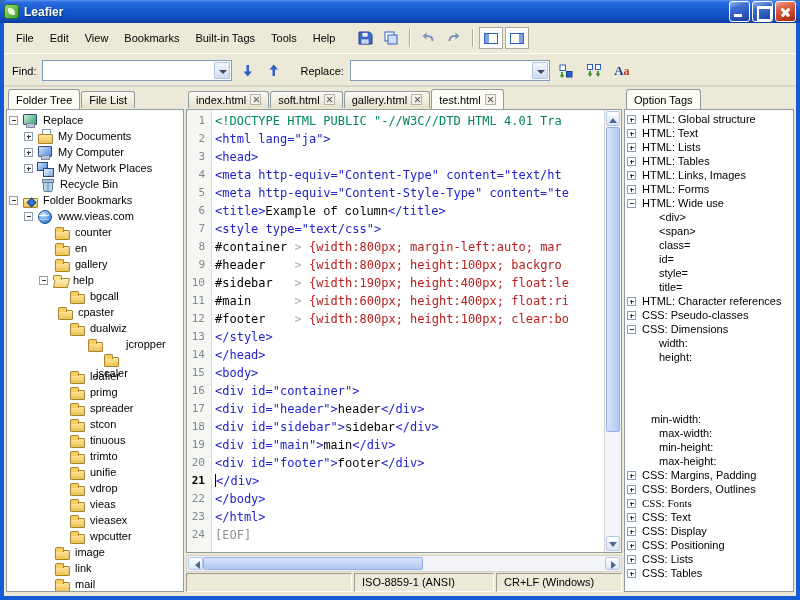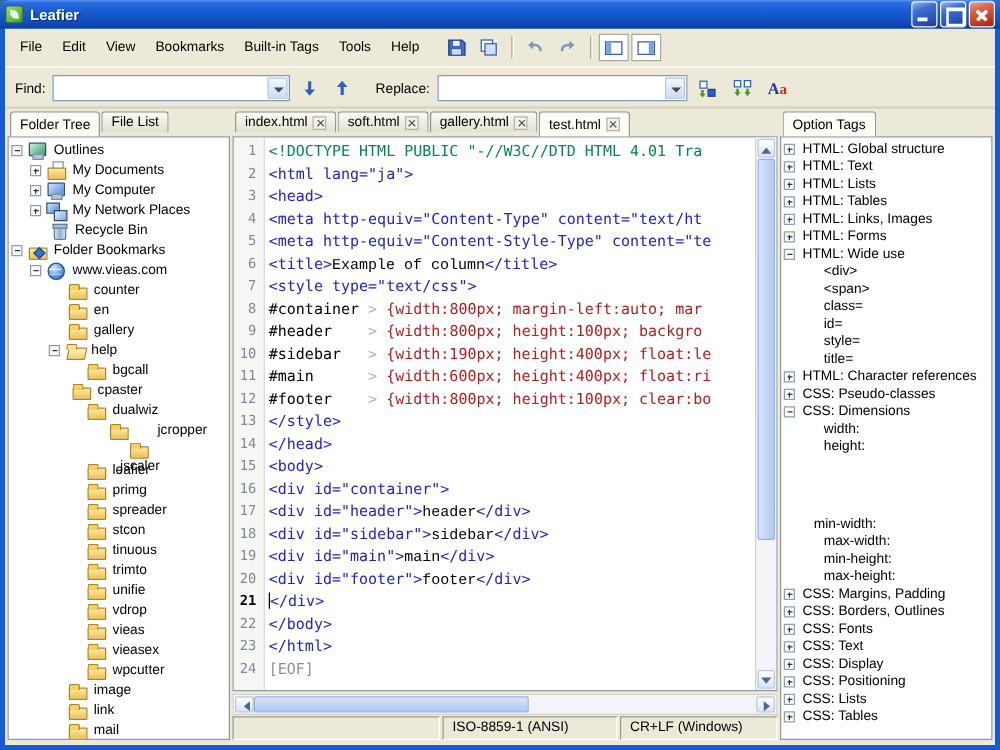--- a/index.html
+++ b/index.html
@@ -55,21 +55,21 @@
   .dbtn { position:absolute; right:1px; top:1px; bottom:1px; width:16px;
     background:linear-gradient(180deg,#f4f8fe,#cfdcf3); border:1px solid #b0c4de; border-radius:1px; }
   .dbtn::after { content:""; position:absolute; left:4px; top:7px; border:4px solid transparent; border-top:4px solid #3c4a66; }
   .fA { font:bold 13px "Liberation Serif",serif; color:#1e3f8f; }
   .fa2 { font:bold 12px "Liberation Serif",serif; color:#c03018; }
   
   .workspace { position:absolute; left:0; top:64px; width:792px; height:509px; }
   .panel.left  { position:absolute; left:2px;   top:2px; width:178px; bottom:4px; }
   .center      { position:absolute; left:182px; top:2px; width:436px; bottom:4px; }
   .panel.right { position:absolute; left:620px; top:2px; right:2px;  bottom:4px; }
-  .tabs { position:absolute; left:0; top:0; right:16px; height:20px; display:flex; align-items:flex-start; padding-left:2px; }
+  .tabs { position:absolute; left:0; top:0; right:16px; height:20px; display:flex; align-items:center; padding-left:2px; }
   .tab { height:17px; padding:0 7px; display:flex; align-items:center; gap:4px;
     background:linear-gradient(#fbfaf4,#e4e0cc); border:1px solid #919b9c; border-bottom:none;
     border-radius:3px 3px 0 0; margin-right:1px; white-space:nowrap; cursor:default; }
   .tab.active { height:20px; background:#fcfcf4; position:relative; z-index:2; }
   .xbox { width:11px; height:11px; border:1px solid #b5b1a4; background:#f4f2ea; position:relative; flex:none; }
   .xbox::before,.xbox::after { content:""; position:absolute; left:1.5px; top:4px; width:7px; height:1.4px; background:#555; }
   .xbox::before { transform:rotate(45deg); } .xbox::after { transform:rotate(-45deg); }
   .pbox { position:absolute; left:0; right:0; top:20px; bottom:0; background:#fff;
     border:1px solid #919b9c; overflow:hidden; padding-top:2px; }
   
@@ -265,21 +265,21 @@
               <span>Folder Tree</span>
             </div>
             <div class="tab">
               <span>File List</span>
             </div>
           </div>
         <div class="pbox">
             <div class="trow" style="padding-left: 2px;">
               <span class="exp minus"></span>
               <span class="ico i-desktop"></span>
-              <span class="tlabel">Outlines</span>
+              <span class="tlabel">Replace</span>
             </div>
             <div class="trow" style="padding-left: 17px;">
               <span class="exp plus"></span>
               <span class="ico i-documents"></span>
               <span class="tlabel">My Documents</span>
             </div>
             <div class="trow" style="padding-left: 17px;">
               <span class="exp plus"></span>
               <span class="ico i-computer"></span>
               <span class="tlabel">My Computer</span>
@@ -665,21 +665,21 @@
               <span class="tlabel">max-height:</span>
             </div>
             <div class="trow" style="padding-left: 2px;">
               <span class="exp plus"></span>
               <span class="tlabel">CSS: Margins, Padding</span>
             </div>
             <div class="trow" style="padding-left: 2px;">
               <span class="exp plus"></span>
               <span class="tlabel">CSS: Borders, Outlines</span>
             </div>
-            <div class="trow" style="padding-left: 2px;">
+            <div class="trow" style="padding-left: 2px; font-family: Liberation Serif, serif;">
               <span class="exp plus"></span>
               <span class="tlabel">CSS: Fonts</span>
             </div>
             <div class="trow" style="padding-left: 2px;">
               <span class="exp plus"></span>
               <span class="tlabel">CSS: Text</span>
             </div>
             <div class="trow" style="padding-left: 2px;">
               <span class="exp plus"></span>
               <span class="tlabel">CSS: Display</span>

